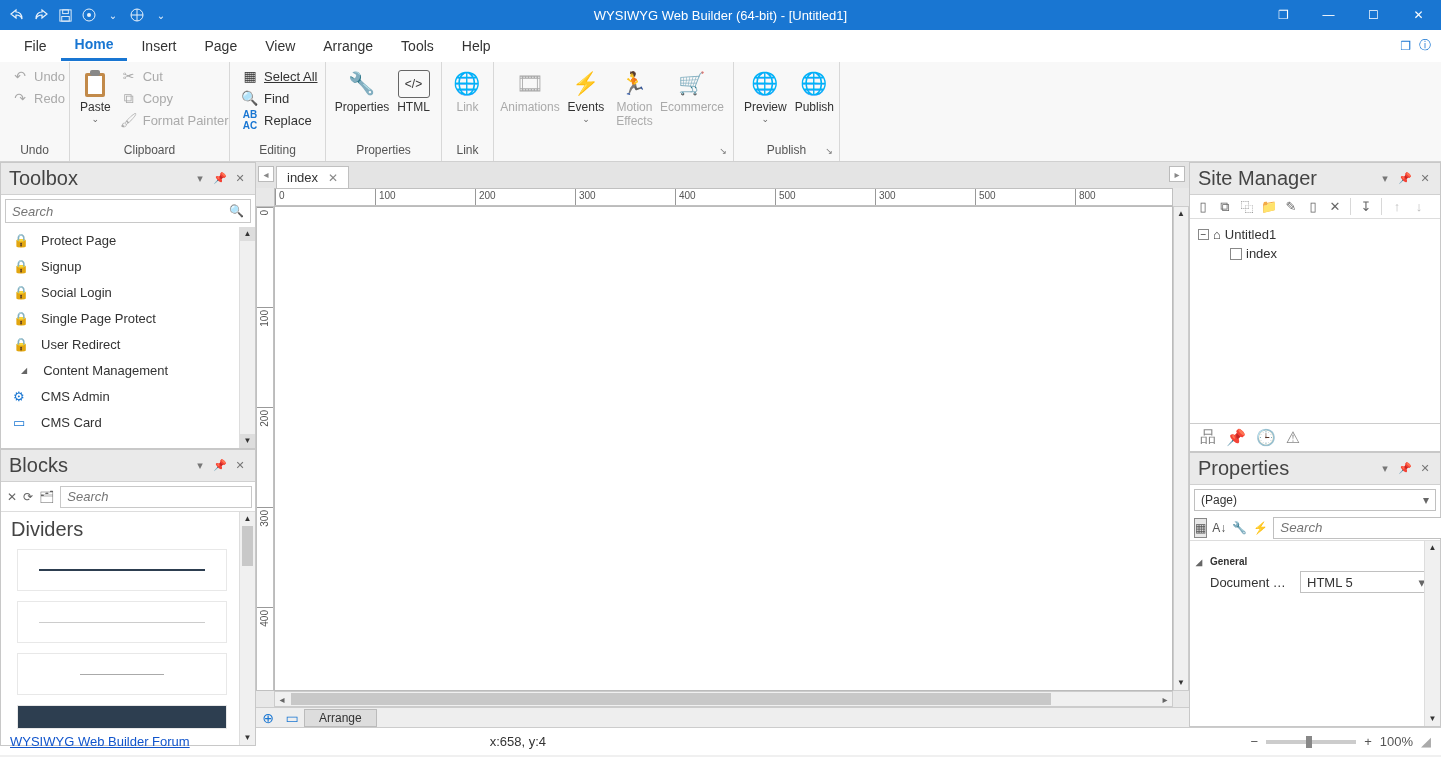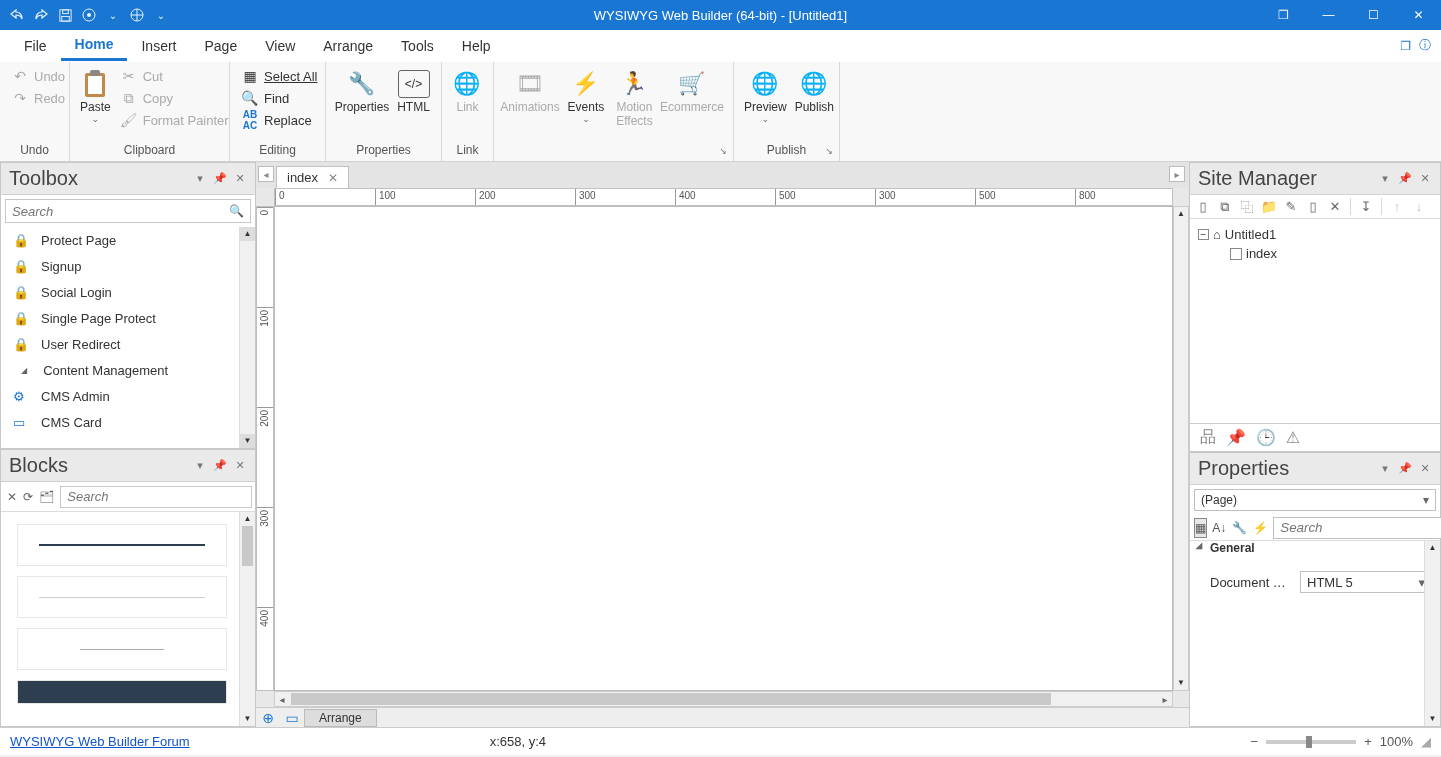--- a/index.html
+++ b/index.html
@@ -93,21 +93,21 @@
 #sitemgr .foot{ height:28px; border-top:1px solid #ccc; display:flex; align-items:center; gap:10px; padding:0 10px; color:#888;}
 #sitemgr .foot .fb{font-size:16px;}
 
 #props{ flex:1; }
 #props .ctx{ height:22px; border:1px solid #c0c0c0; margin:4px; padding:0 6px; display:flex; align-items:center; font-family:Consolas,monospace; font-size:12px; background:#fff;}
 #props .ptoolbar{ height:26px; display:flex; align-items:center; gap:4px; padding:0 4px; border-bottom:1px solid #ddd;}
 #props .ptoolbar .pb{width:20px;height:20px;border:1px solid transparent;display:flex;align-items:center;justify-content:center;font-size:12px;color:#555;}
 #props .ptoolbar .pb.active{ border-color:#888; background:#e8e8e8;}
 #props .ptoolbar input{ flex:1; border:1px solid #c0c0c0; height:22px; padding:0 6px; font-style:italic; color:#888;}
 #props .grid{ flex:1; background:#fff; position:relative;}
-#props .grid .cat{ height:26px; display:flex; align-items:flex-start; padding-left:20px; font-weight:700; font-size:12px; position:relative;}
+#props .grid .cat{ height:26px; display:flex; align-items:flex-end; padding-left:20px; font-weight:700; font-size:10px; position:relative;}
 #props .grid .cat::before{content:"◢";position:absolute;left:6px;font-size:8px;color:#666;}
 #props .grid .prow{ height:30px; display:flex; align-items:center; font-size:13px;}
 #props .grid .prow .k{ width:110px; padding-left:20px; white-space:nowrap; overflow:hidden; text-overflow:ellipsis;}
 #props .grid .prow .v{ flex:1; padding-right:8px;}
 .toggle{ width:36px; height:18px; border-radius:9px; background:#d8d8d8; border:1px solid #bbb; position:relative;}
 .toggle::after{content:"";position:absolute;left:1px;top:1px;width:14px;height:14px;border-radius:50%;background:#fff;border:1px solid #aaa;}
 .dd{ height:22px; border:1px solid #c0c0c0; width:100%; display:flex; align-items:center; padding:0 6px; background:#fff; position:relative;}
 .dd::after{content:"▾"; position:absolute; right:6px; color:#666;}
 #props .links{ padding:6px 8px; border-top:1px solid #ccc; font-family:Consolas,monospace; font-size:12px;}
 #props .links a{ color:#1155cc; text-decoration:underline; margin-right:8px;}
@@ -384,20 +384,21 @@
         </span>
       </div>
       <div class="toolbar">
         <span class="sp">✕</span>
         <span class="sp">⟳</span>
         <span class="sp">🗂</span>
         <input placeholder="Search" style="">
         <span class="sp" style="color:#1976d2">🔍</span>
       </div>
       <div class="area">
+        <h3>Dividers</h3>
         <div class="divider-preview">
             <div style="width:80%;height:2px;background:#2d3e50"></div>
           </div>
         <div class="divider-preview">
             <div style="width:80%;height:1px;background:#ccc"></div>
           </div>
         <div class="divider-preview">
             <div style="width:40%;height:1px;background:#aaa"></div>
           </div>
         <div class="divider-preview dark"></div>

